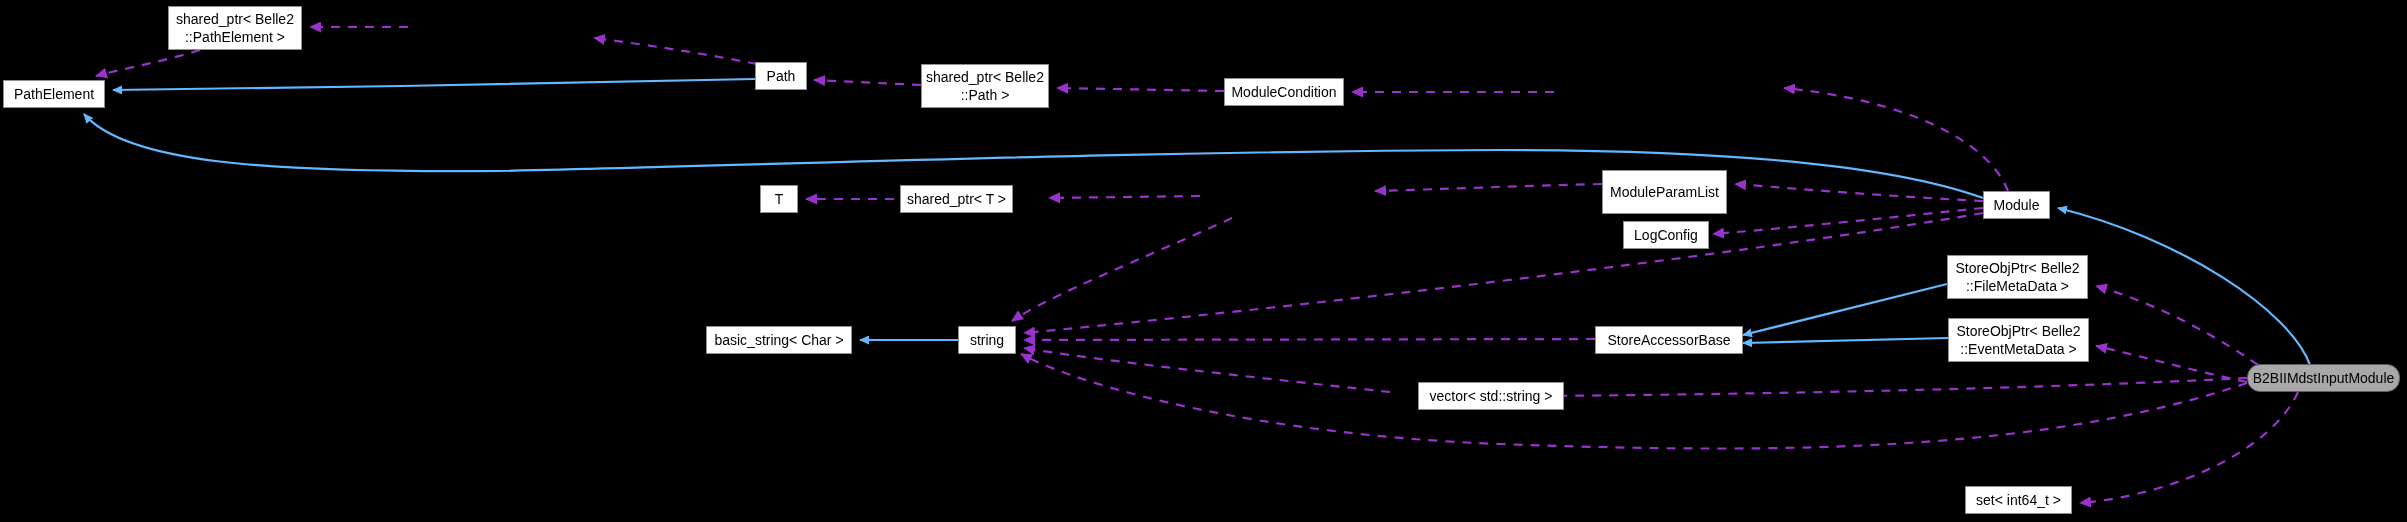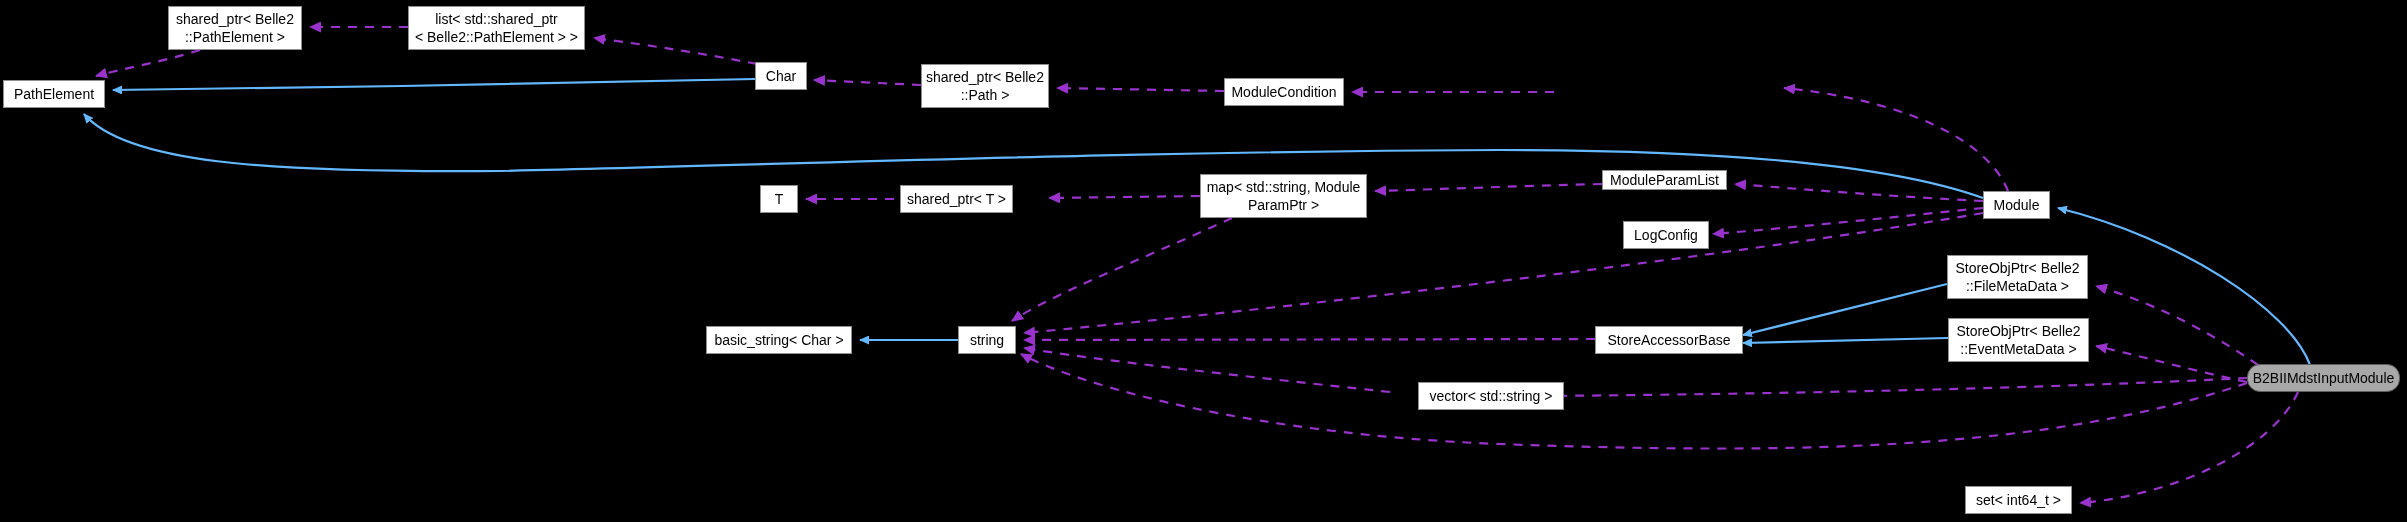--- a/index.html
+++ b/index.html
@@ -83,32 +83,28 @@
     <path class="edge-usage" d="M 1390,392 C 1250,377 1095,360 1024,348" marker-end="url(#arrow-purple)"></path>
     <path class="edge-usage" d="M 2247,383 C 2050,450 1800,455 1500,444 C 1260,435 1085,388 1021,354" marker-end="url(#arrow-purple)"></path>
     <path class="edge-usage" d="M 2247,378 C 2050,388 1790,394 1540,396" marker-end="url(#arrow-purple)"></path>
     <path class="edge-usage" d="M 2258,365 C 2205,328 2145,300 2096,286" marker-end="url(#arrow-purple)"></path>
     <path class="edge-usage" d="M 2247,382 C 2190,370 2145,357 2096,346" marker-end="url(#arrow-purple)"></path>
     <path class="edge-usage" d="M 2298,392 C 2272,450 2175,495 2080,503" marker-end="url(#arrow-purple)"></path>
   </svg>
 
   <div class="node" style="left:168px;top:6px;width:134px;height:44px;">shared_ptr&lt; Belle2
 ::PathElement &gt;</div>
-  <div class="node" style="left:408px;top:6px;width:177px;height:44px;">list&lt; std::shared_ptr
-&lt; Belle2::PathElement &gt; &gt;</div>
   <div class="node" style="left:3px;top:80px;width:102px;height:28px;">PathElement</div>
-  <div class="node" style="left:755px;top:62px;width:52px;height:28px;">Char</div>
+  <div class="node" style="left:755px;top:62px;width:52px;height:28px;">Path</div>
   <div class="node" style="left:921px;top:64px;width:128px;height:44px;">shared_ptr&lt; Belle2
 ::Path &gt;</div>
   <div class="node" style="left:1224px;top:78px;width:120px;height:28px;">ModuleCondition</div>
   <div class="node" style="left:760px;top:185px;width:38px;height:28px;">T</div>
   <div class="node" style="left:900px;top:185px;width:113px;height:28px;">shared_ptr&lt; T &gt;</div>
-  <div class="node" style="left:1200px;top:174px;width:167px;height:44px;">map&lt; std::string, Module
-ParamPtr &gt;</div>
-  <div class="node" style="left:1602px;top:170px;width:125px;height:20px;">ModuleParamList</div>
+  <div class="node" style="left:1602px;top:170px;width:125px;height:44px;">ModuleParamList</div>
   <div class="node" style="left:1623px;top:221px;width:86px;height:28px;">LogConfig</div>
   <div class="node" style="left:1983px;top:191px;width:67px;height:28px;">Module</div>
   <div class="node" style="left:1947px;top:255px;width:141px;height:44px;">StoreObjPtr&lt; Belle2
 ::FileMetaData &gt;</div>
   <div class="node" style="left:1595px;top:326px;width:148px;height:28px;">StoreAccessorBase</div>
   <div class="node" style="left:1948px;top:318px;width:141px;height:44px;">StoreObjPtr&lt; Belle2
 ::EventMetaData &gt;</div>
   <div class="node" style="left:706px;top:326px;width:146px;height:28px;">basic_string&lt; Char &gt;</div>
   <div class="node" style="left:958px;top:326px;width:58px;height:28px;">string</div>
   <div class="node" style="left:1390px;top:382px;width:146px;height:28px;margin-left:28px;">vector&lt; std::string &gt;</div>

